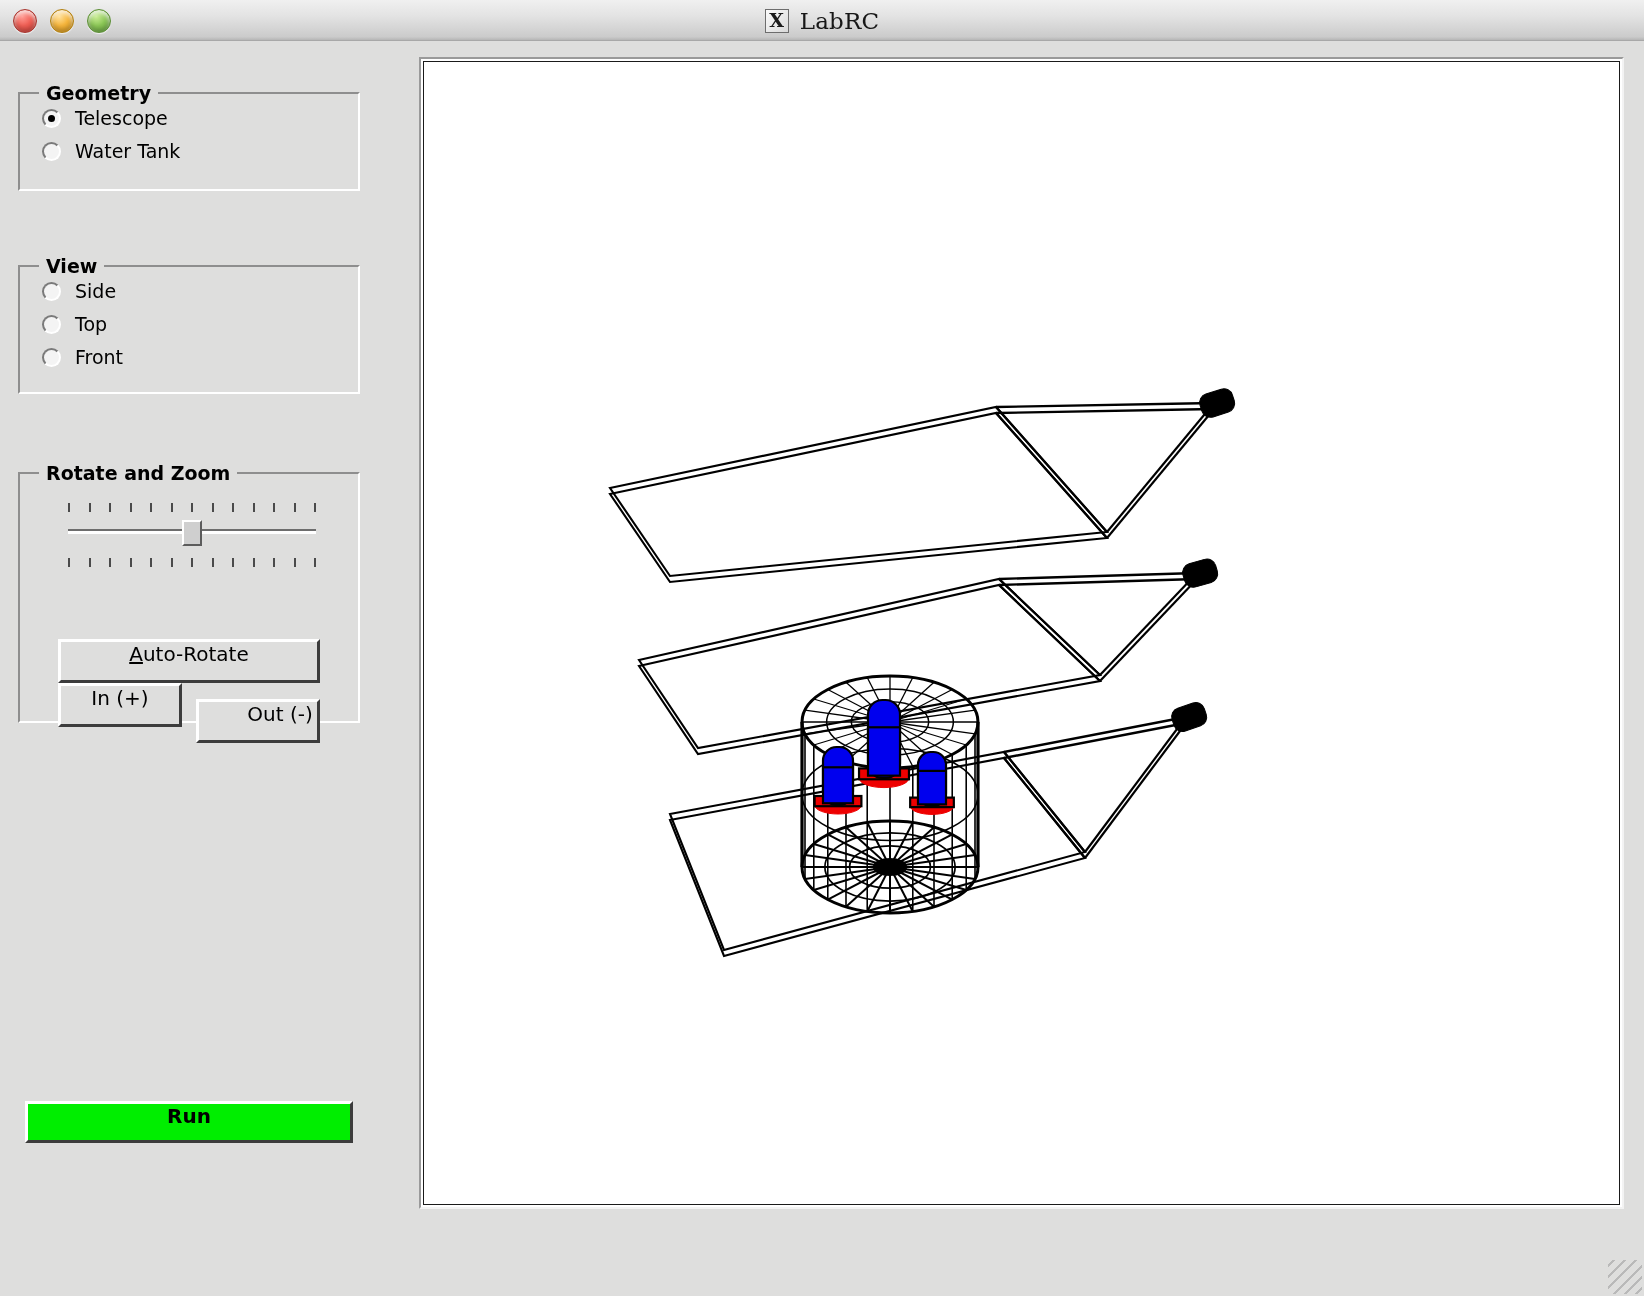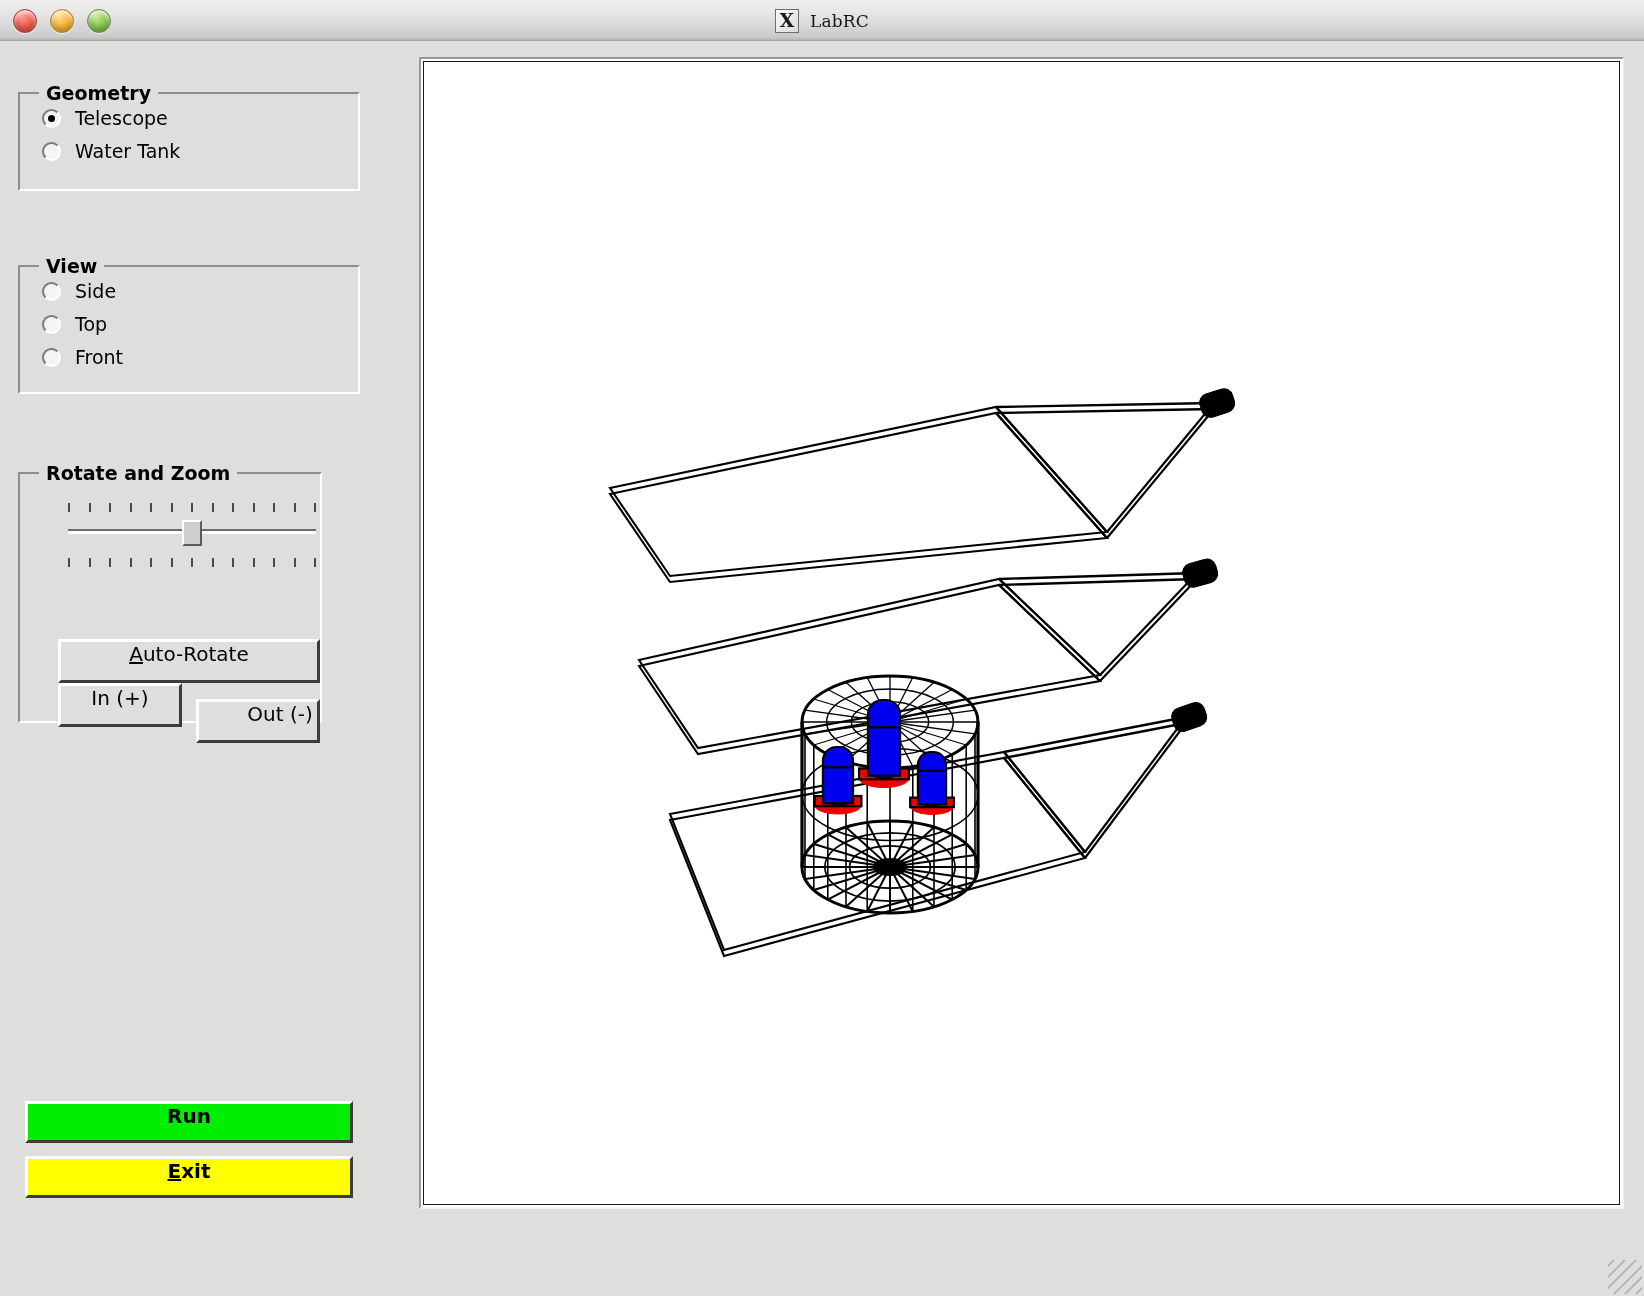--- a/index.html
+++ b/index.html
@@ -48,21 +48,21 @@
     background: linear-gradient(135deg,#fbfbfb,#d9d9d9);
     border: 1px solid #6d6d6d;
     display: flex; align-items: center; justify-content: center;
     font-family: "DejaVu Serif", serif;
     font-size: 19px; font-weight: bold; color: #1a1a1a;
     line-height: 1;
     box-sizing: border-box;
   }
   #title-text {
     font-family: "DejaVu Serif", serif;
-    font-size: 17px;
+    font-size: 23px;
     color: #171717;
     letter-spacing: 0.2px;
   }
 
   
   #left-panel {
     position: absolute; left: 0px; top: 41px;
     width: 400px; height: 1245px;
     background: #dededd;
   }
@@ -83,21 +83,21 @@
     background: #dededd;
     padding: 0 7px;
     font-family: "DejaVu Sans", sans-serif;
     font-size: 19px; font-weight: bold; color: #000;
     line-height: 20px;
     white-space: nowrap;
   }
 
   #gb-geometry { left: 18px; top: 42px; width: 342px; height: 108px; }
   #gb-view     { left: 18px; top: 215px; width: 342px; height: 138px; }
-  #gb-rotzoom  { left: 18px; top: 422px; width: 304px; height: 260px; }
+  #gb-rotzoom  { left: 18px; top: 422px; width: 342px; height: 260px; }
 
   
   .radio-row {
     position: absolute;
     display: flex; align-items: center; gap: 14px;
     cursor: default;
   }
   .radio {
     width: 19px; height: 19px; border-radius: 50%;
     background: #f4f4f4;
@@ -300,23 +300,20 @@
       <div class="btn" id="btn-in">
         <span>In (+)</span>
       </div>
       <div class="btn" id="btn-out">
         <span>Out (-)</span>
       </div>
     </div>
 
     <div class="btn" id="btn-run">
       <span>Run</span>
-    </div>
-    <div class="btn" id="btn-exit">
-      <span><span class="mn">E</span><span id="ex-rest">xit</span></span>
     </div>
   </div>
 
   <div id="canvas-frame">
     <div id="canvas-inner">
       <svg id="scene" width="1197" height="1144" viewBox="0 0 1197 1144">
         <g id="scene-g" fill="none" stroke="#000" stroke-width="2.2">
             <g>
               <polygon points="186,426 572,345 683,470 246,514" fill="none" stroke="#000" stroke-width="2.1"></polygon>
               <polygon points="186,432 572,351 683,476 246,520" fill="none" stroke="#000" stroke-width="2.1"></polygon>

